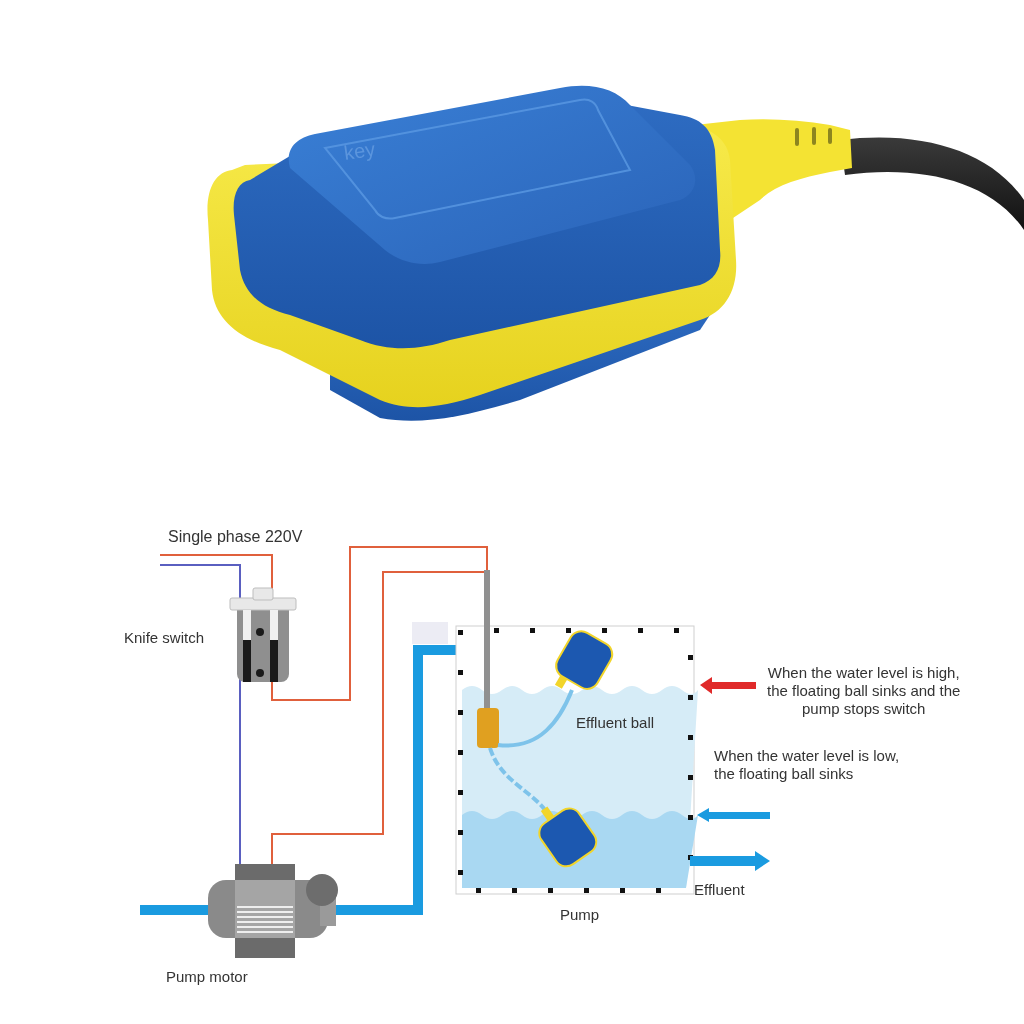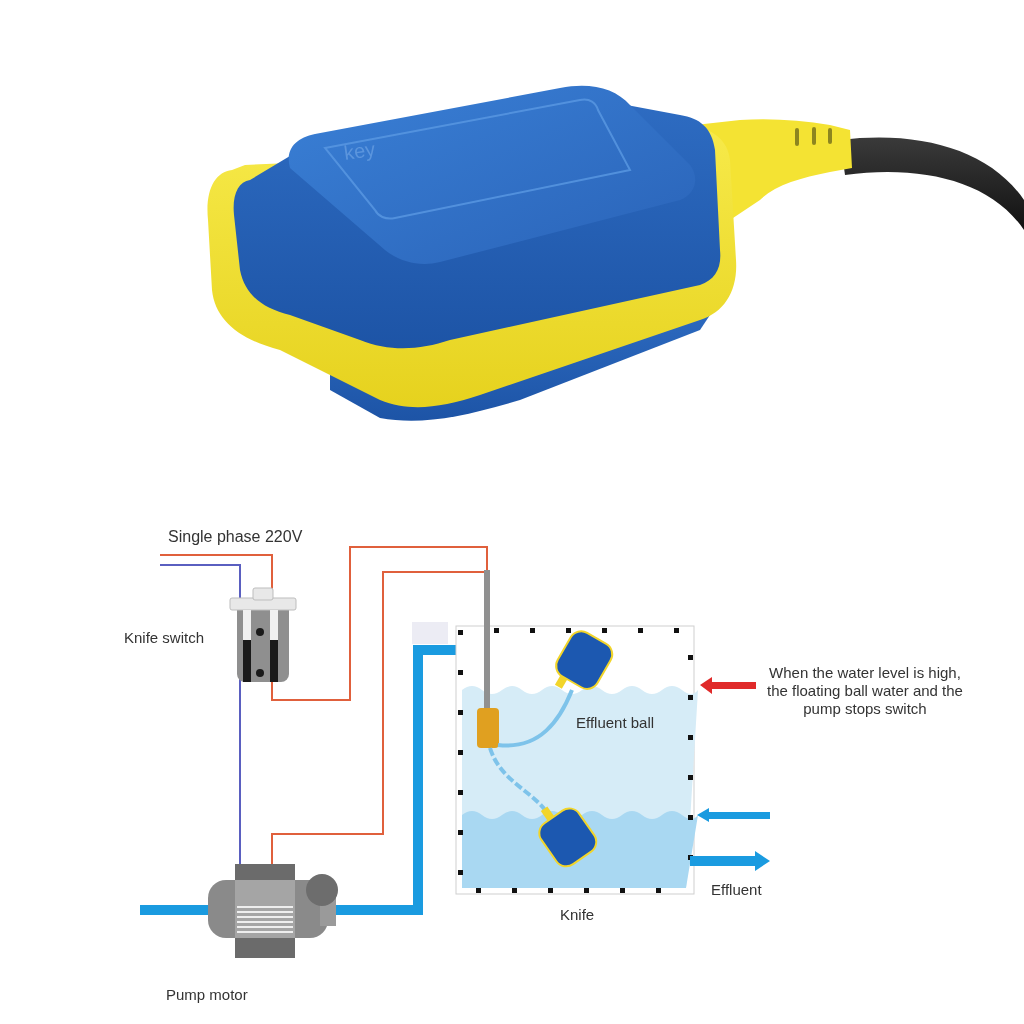--- a/index.html
+++ b/index.html
@@ -154,22 +154,26 @@
     </g>
 
     <polygon points="700,685 712,677 712,682 756,682 756,689 712,689 712,694" fill="#e02a2a"></polygon>
     <polygon points="697,815 709,808 709,812 770,812 770,819 709,819 709,822" fill="#1a9be0"></polygon>
     <polygon points="690,856 755,856 755,851 770,861 755,871 755,866 690,866" fill="#1a9be0"></polygon>
   </svg>
 
   <div class="label big" style="left:168px;top:58px;">Single phase 220V</div>
   <div class="label" style="left:124px;top:159px;">Knife switch</div>
   <div class="label" style="left:576px;top:244px;">Effluent ball</div>
-  <div class="label" style="left:560px;top:436px;">Knife</div>
-  <div class="label" style="left:711px;top:411px;text-align:right;">Effluent</div>
-  <div class="label" style="left:166px;top:516px;text-align:right;">Pump motor</div>
+  <div class="label" style="left:560px;top:436px;">Pump</div>
+  <div class="label" style="left:694px;top:411px;text-align:right;">Effluent</div>
+  <div class="label" style="left:166px;top:498px;text-align:right;">Pump motor</div>
 
   <div class="note" style="left:767px;top:194px;text-align:center;">
     <span>When the water level is high,</span>
-    <span>the floating ball water and the</span>
+    <span>the floating ball sinks and the</span>
     <span>pump stops switch</span>
+  </div>
+  <div class="note" style="left:714px;top:277px;">
+    <span>When the water level is low,</span>
+    <span>the floating ball sinks</span>
   </div>
 </div>
 
 </body></html>

